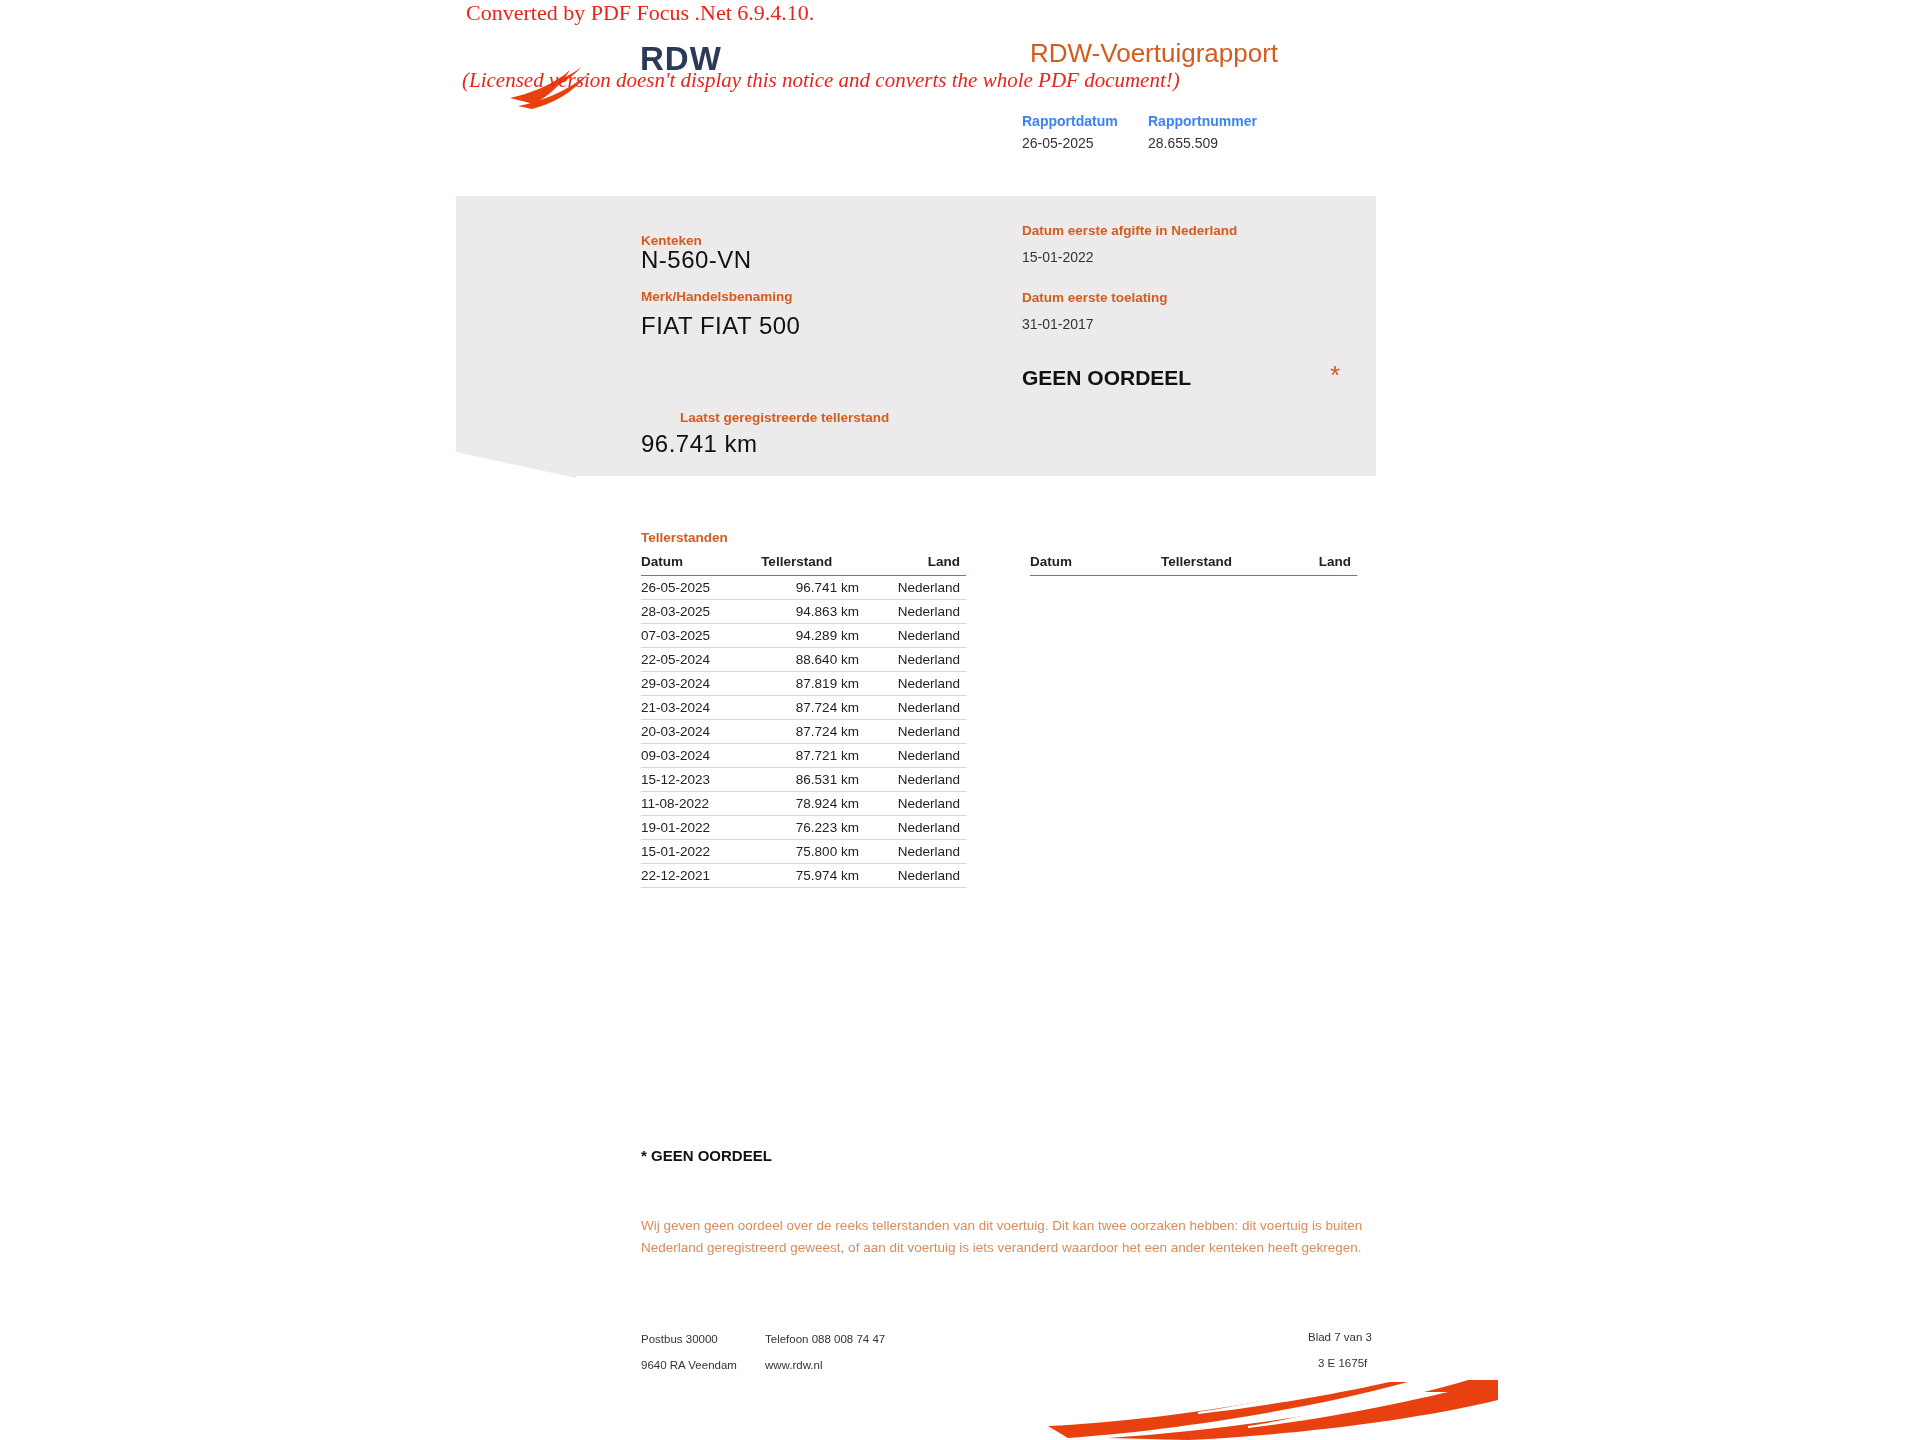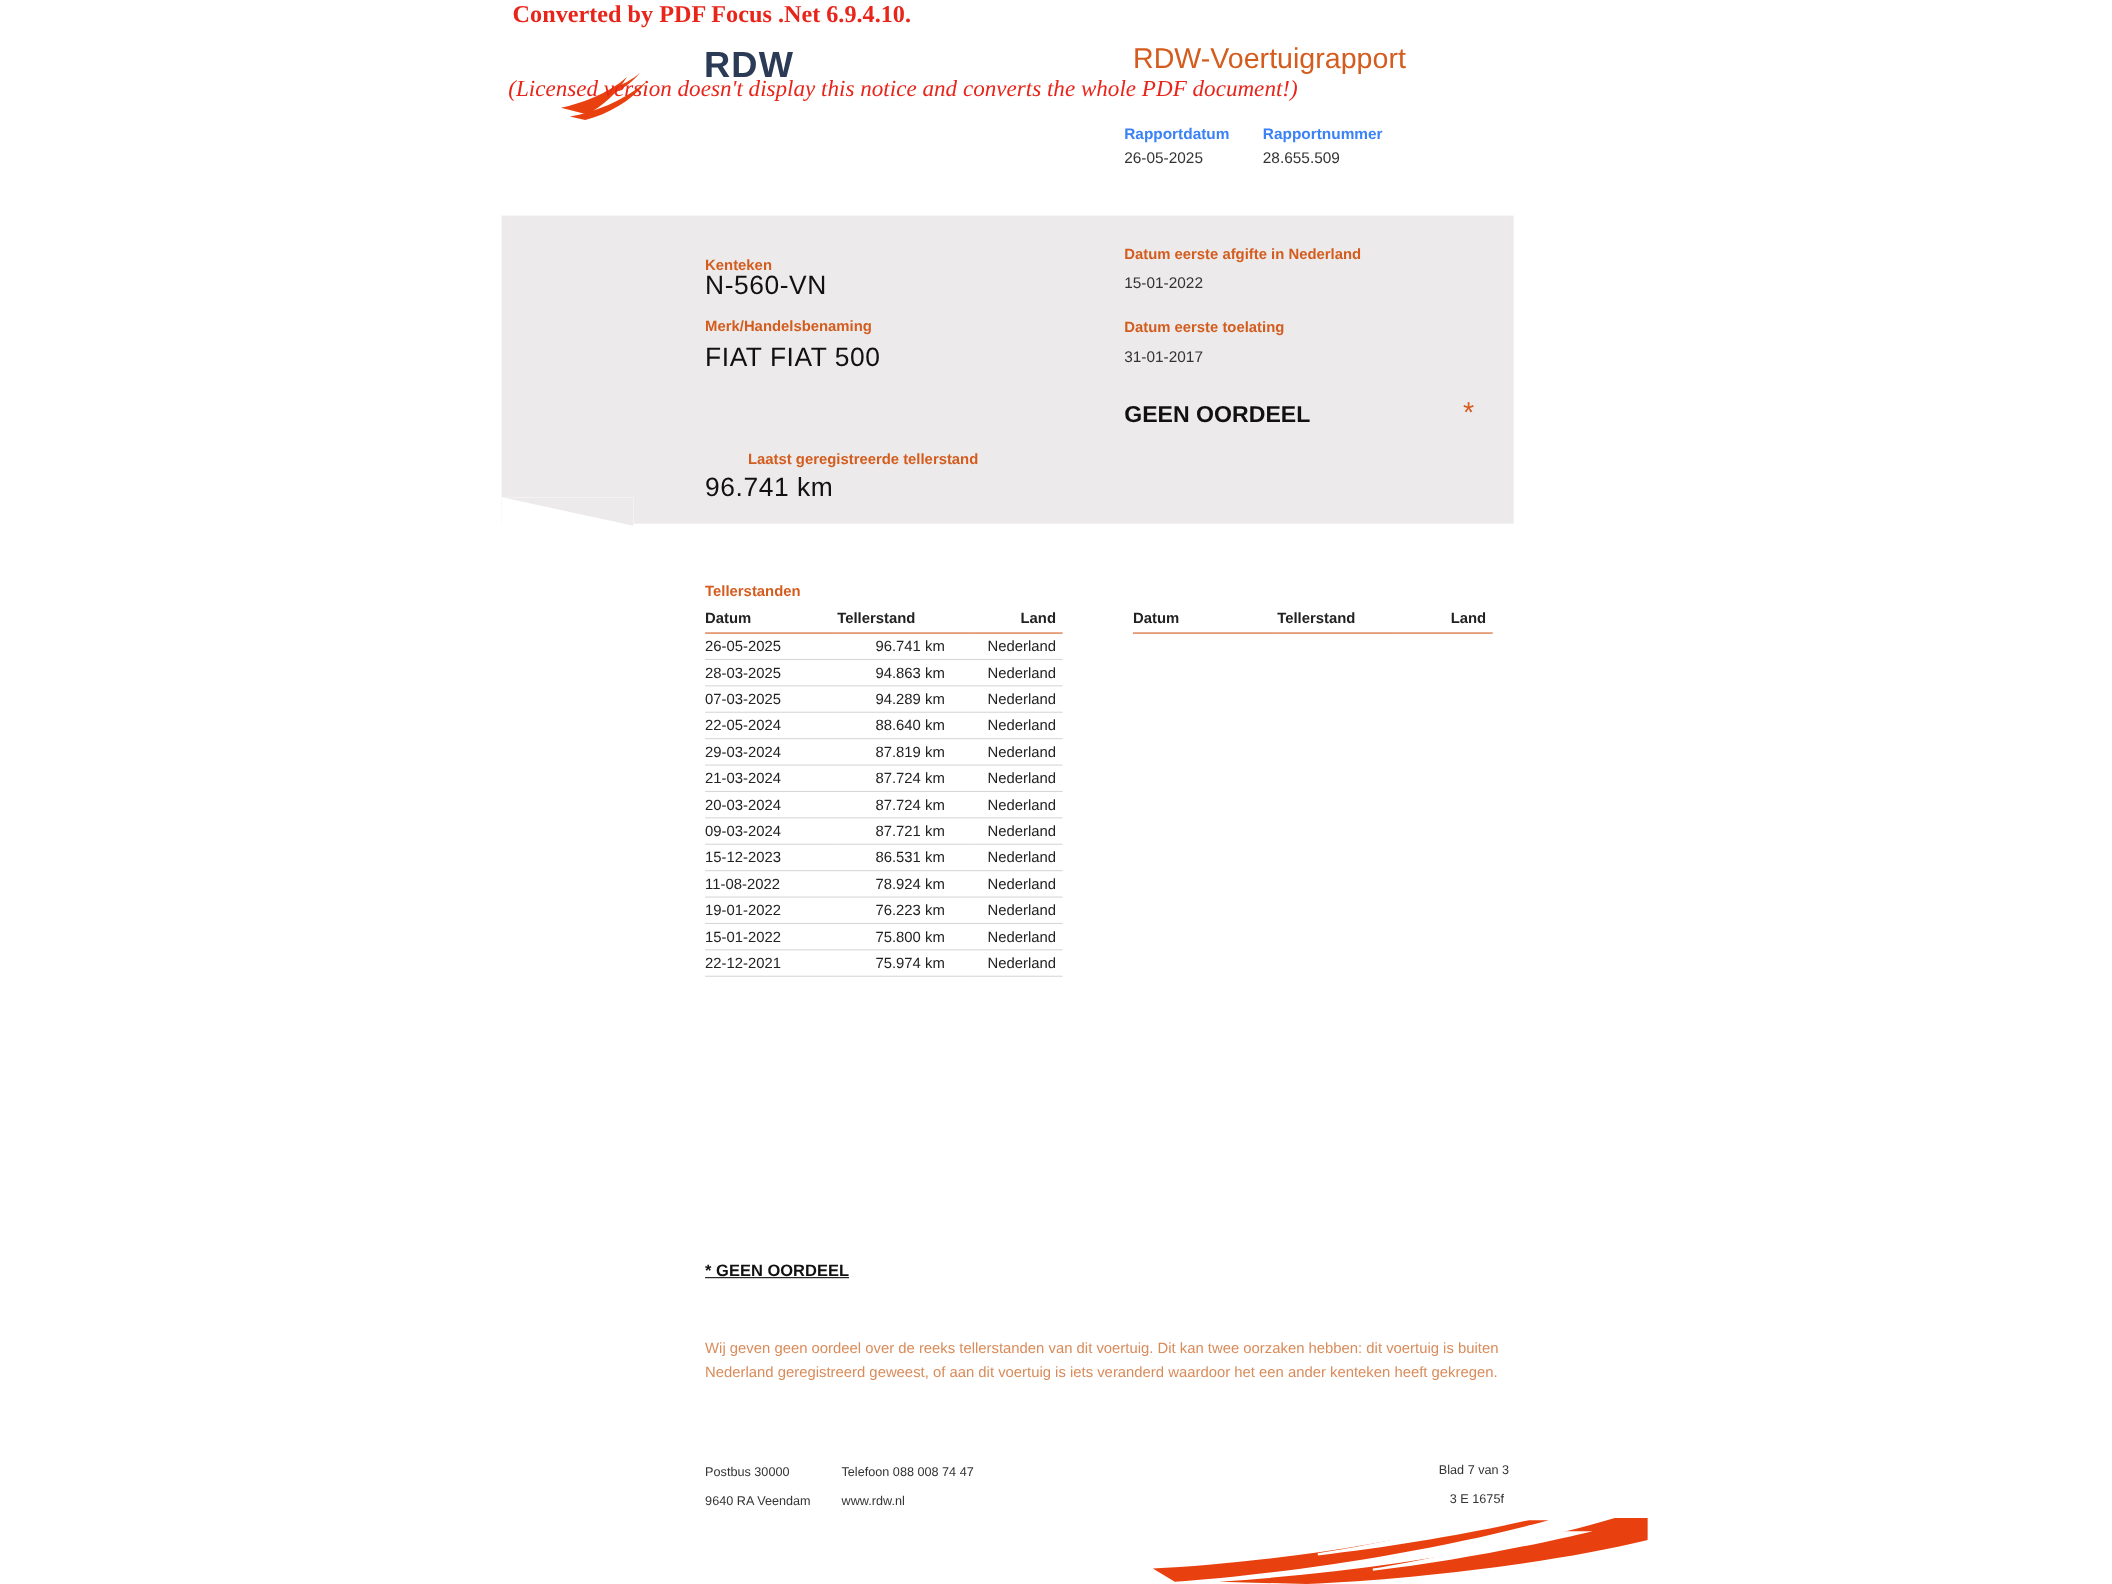--- a/index.html
+++ b/index.html
@@ -15,21 +15,21 @@
     color: #1a1a1a;
     overflow: hidden;
   }
 
   
   .notice-top {
     position: absolute;
     left: 466px;
     top: 0px;
     font-family: "Liberation Serif", serif;
-    font-weight: bold;
+    font-weight: normal;
     font-size: 22px;
     color: #e8251a;
     white-space: nowrap;
   }
   .notice-sub {
     position: absolute;
     left: 462px;
     top: 68px;
     font-family: "Liberation Serif", serif;
     font-style: italic;
@@ -186,21 +186,20 @@
 
   
   .fn-title {
     position: absolute;
     left: 641px;
     top: 1147px;
     font-size: 15px;
     font-weight: bold;
     color: #111;
     white-space: nowrap;
-    text-decoration: underline;
   }
   .fn-body {
     position: absolute;
     left: 641px;
     top: 1175px;
     width: 740px;
     font-size: 13.5px;
     line-height: 1.65;
     color: #d98b5a;
     margin-top: 40px;

